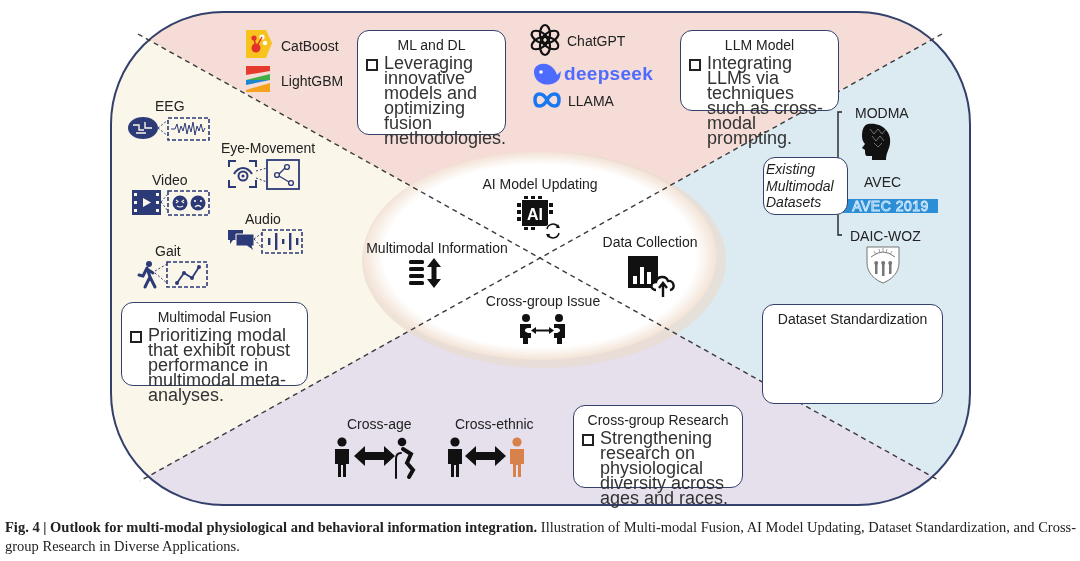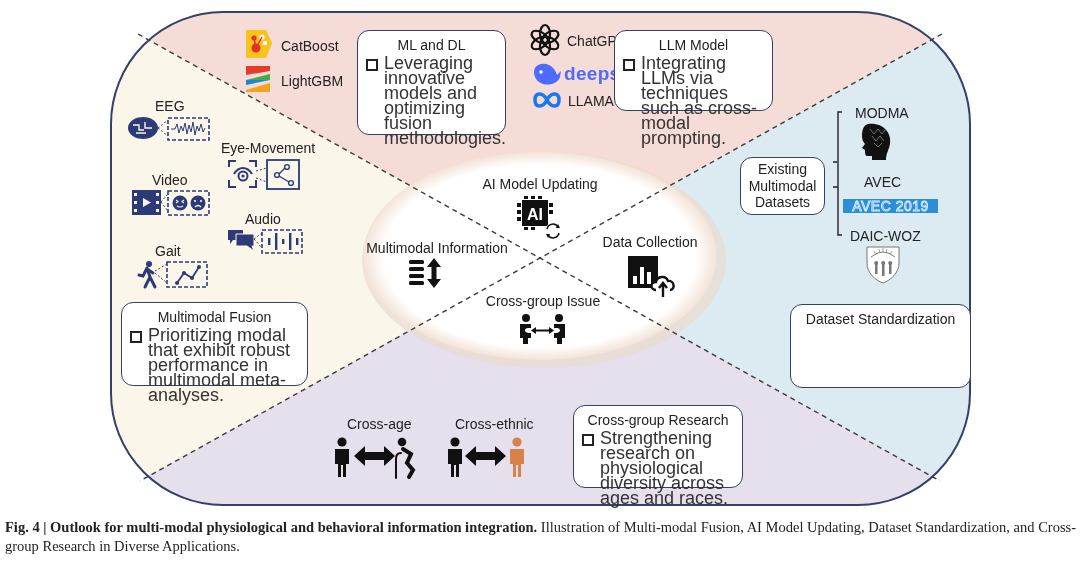--- a/index.html
+++ b/index.html
@@ -263,41 +263,41 @@
 </svg>
 
 <div class="box" style="left:357px;top:30px;width:149px;height:105px;">
   <div class="box-title">ML and DL</div>
   <div class="box-body">
     <span class="chk"></span>
     <span>Leveraging innovative models and optimizing fusion methodologies.</span>
   </div>
 </div>
 
-<div class="box" style="left:614px;top:30px;width:159px;height:81px;">
+<div class="box" style="left:680px;top:30px;width:159px;height:81px;">
   <div class="box-title">LLM Model</div>
   <div class="box-body">
     <span class="chk"></span>
     <span>Integrating LLMs via techniques such as cross-modal prompting.</span>
   </div>
 </div>
 
 <div class="box" style="left:121px;top:302px;width:187px;height:84px;">
   <div class="box-title">Multimodal Fusion</div>
   <div class="box-body">
     <span class="chk"></span>
     <span>Prioritizing modal that exhibit robust performance in multimodal meta-analyses.</span>
   </div>
 </div>
 
-<div class="box" style="left:740px;top:157px;width:85px;height:58px;padding:4px 2px;text-align:center;font-size:14px;line-height:16.5px;display:flex;align-items:center;justify-content:center;">
+<div class="box" style="left:763px;top:157px;width:85px;height:58px;padding:4px 2px;text-align:left;font-size:14px;line-height:16.5px;display:flex;align-items:center;justify-content:center;font-style:italic;">
   <span>Existing Multimodal Datasets</span>
 </div>
 
-<div class="box" style="left:762px;top:304px;width:181px;height:84px;margin-left:28px;">
+<div class="box" style="left:762px;top:304px;width:181px;height:100px;">
   <div class="box-title">Dataset Standardization</div>
 </div>
 
 <div class="box" style="left:573px;top:405px;width:170px;height:83px;">
   <div class="box-title">Cross-group Research</div>
   <div class="box-body">
     <span class="chk"></span>
     <span>Strengthening research on physiological diversity across ages and races.</span>
   </div>
 </div>

